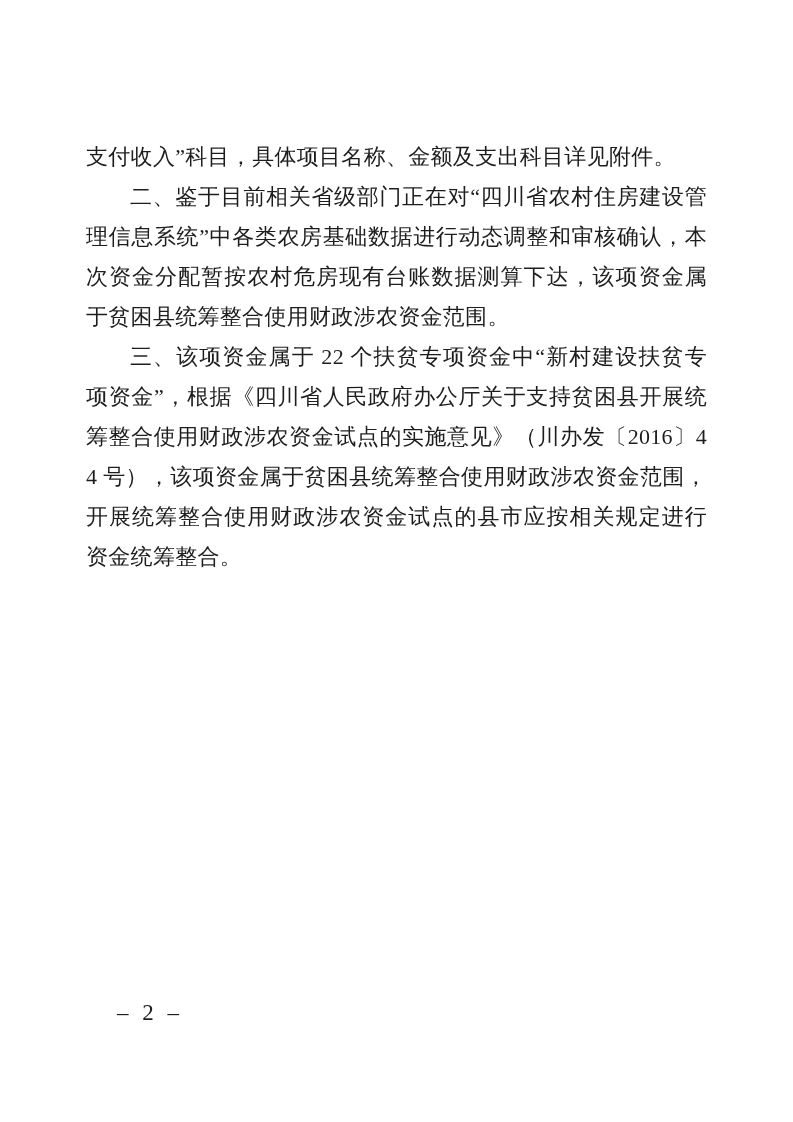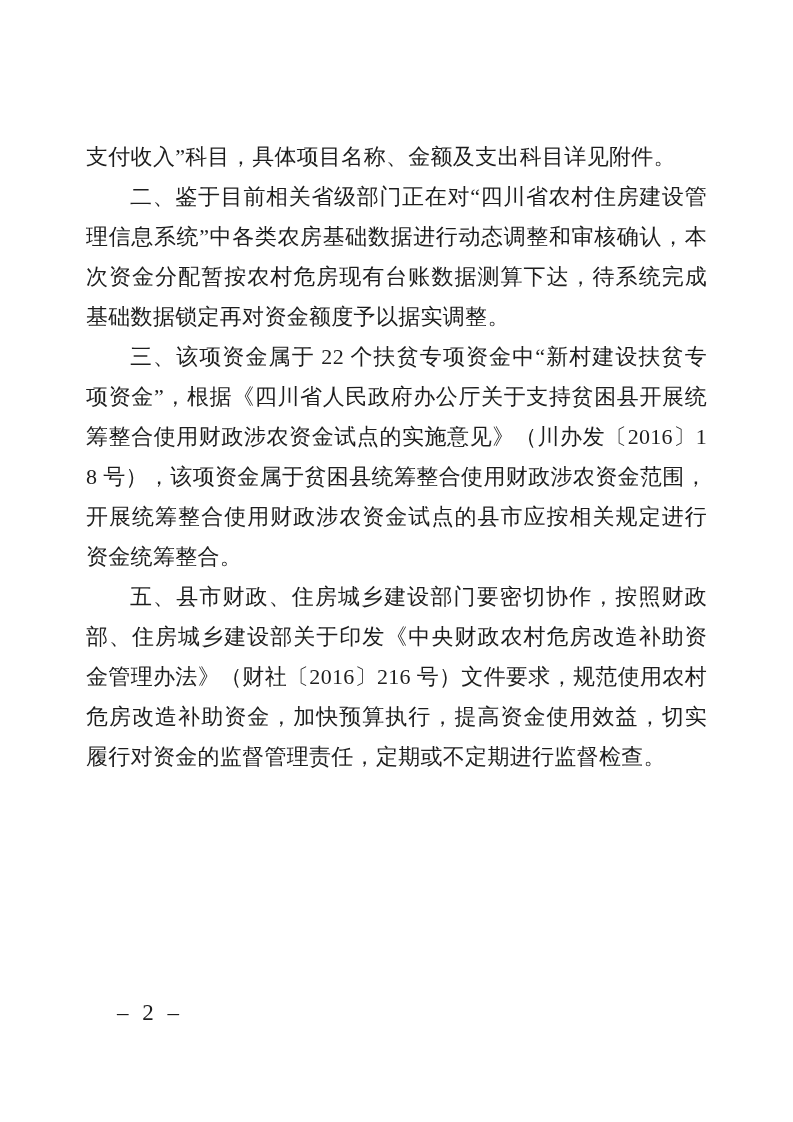--- a/index.html
+++ b/index.html
@@ -50,18 +50,17 @@
     color: #1d1d1d;
     letter-spacing: 4px;
   }
 </style>
 </head>
 <body>
 
 <div class="sheet">
   <div class="body-text">
     <p class="para cont">支付收入”科目，具体项目名称、金额及支出科目详见附件。</p>
-    <p class="para">二、鉴于目前相关省级部门正在对“四川省农村住房建设管理信息系统”中各类农房基础数据进行动态调整和审核确认，本次资金分配暂按农村危房现有台账数据测算下达，待系统完成基础数据锁定再对资金额度予以据实调整。</p>
-    <p class="para">三、该项资金属于 22 个扶贫专项资金中“新村建设扶贫专项资金”，根据《四川省人民政府办公厅关于支持贫困县开展统筹整合使用财政涉农资金试点的实施意见》（川办发〔2016〕18 号），该项资金属于贫困县统筹整合使用财政涉农资金范围，开展统筹整合使用财政涉农资金试点的县市应按相关规定进行资金统筹整合。</p>
-    <p class="para">五、县市财政、住房城乡建设部门要密切协作，按照财政部、住房城乡建设部关于印发《中央财政农村危房改造补助资金管理办法》（财社〔2016〕216 号）文件要求，规范使用农村危房改造补助资金，加快预算执行，提高资金使用效益，切实履行对资金的监督管理责任，定期或不定期进行监督检查。</p>
+    <p class="para">二、鉴于目前相关省级部门正在对“四川省农村住房建设管理信息系统”中各类农房基础数据进行动态调整和审核确认，本次资金分配暂按农村危房现有台账数据测算下达，该项资金属于贫困县统筹整合使用财政涉农资金范围。</p>
+    <p class="para">三、该项资金属于 22 个扶贫专项资金中“新村建设扶贫专项资金”，根据《四川省人民政府办公厅关于支持贫困县开展统筹整合使用财政涉农资金试点的实施意见》（川办发〔2016〕44 号），该项资金属于贫困县统筹整合使用财政涉农资金范围，开展统筹整合使用财政涉农资金试点的县市应按相关规定进行资金统筹整合。</p>
   </div>
   <div class="page-number">– 2 –</div>
 </div>
 
 </body></html>

